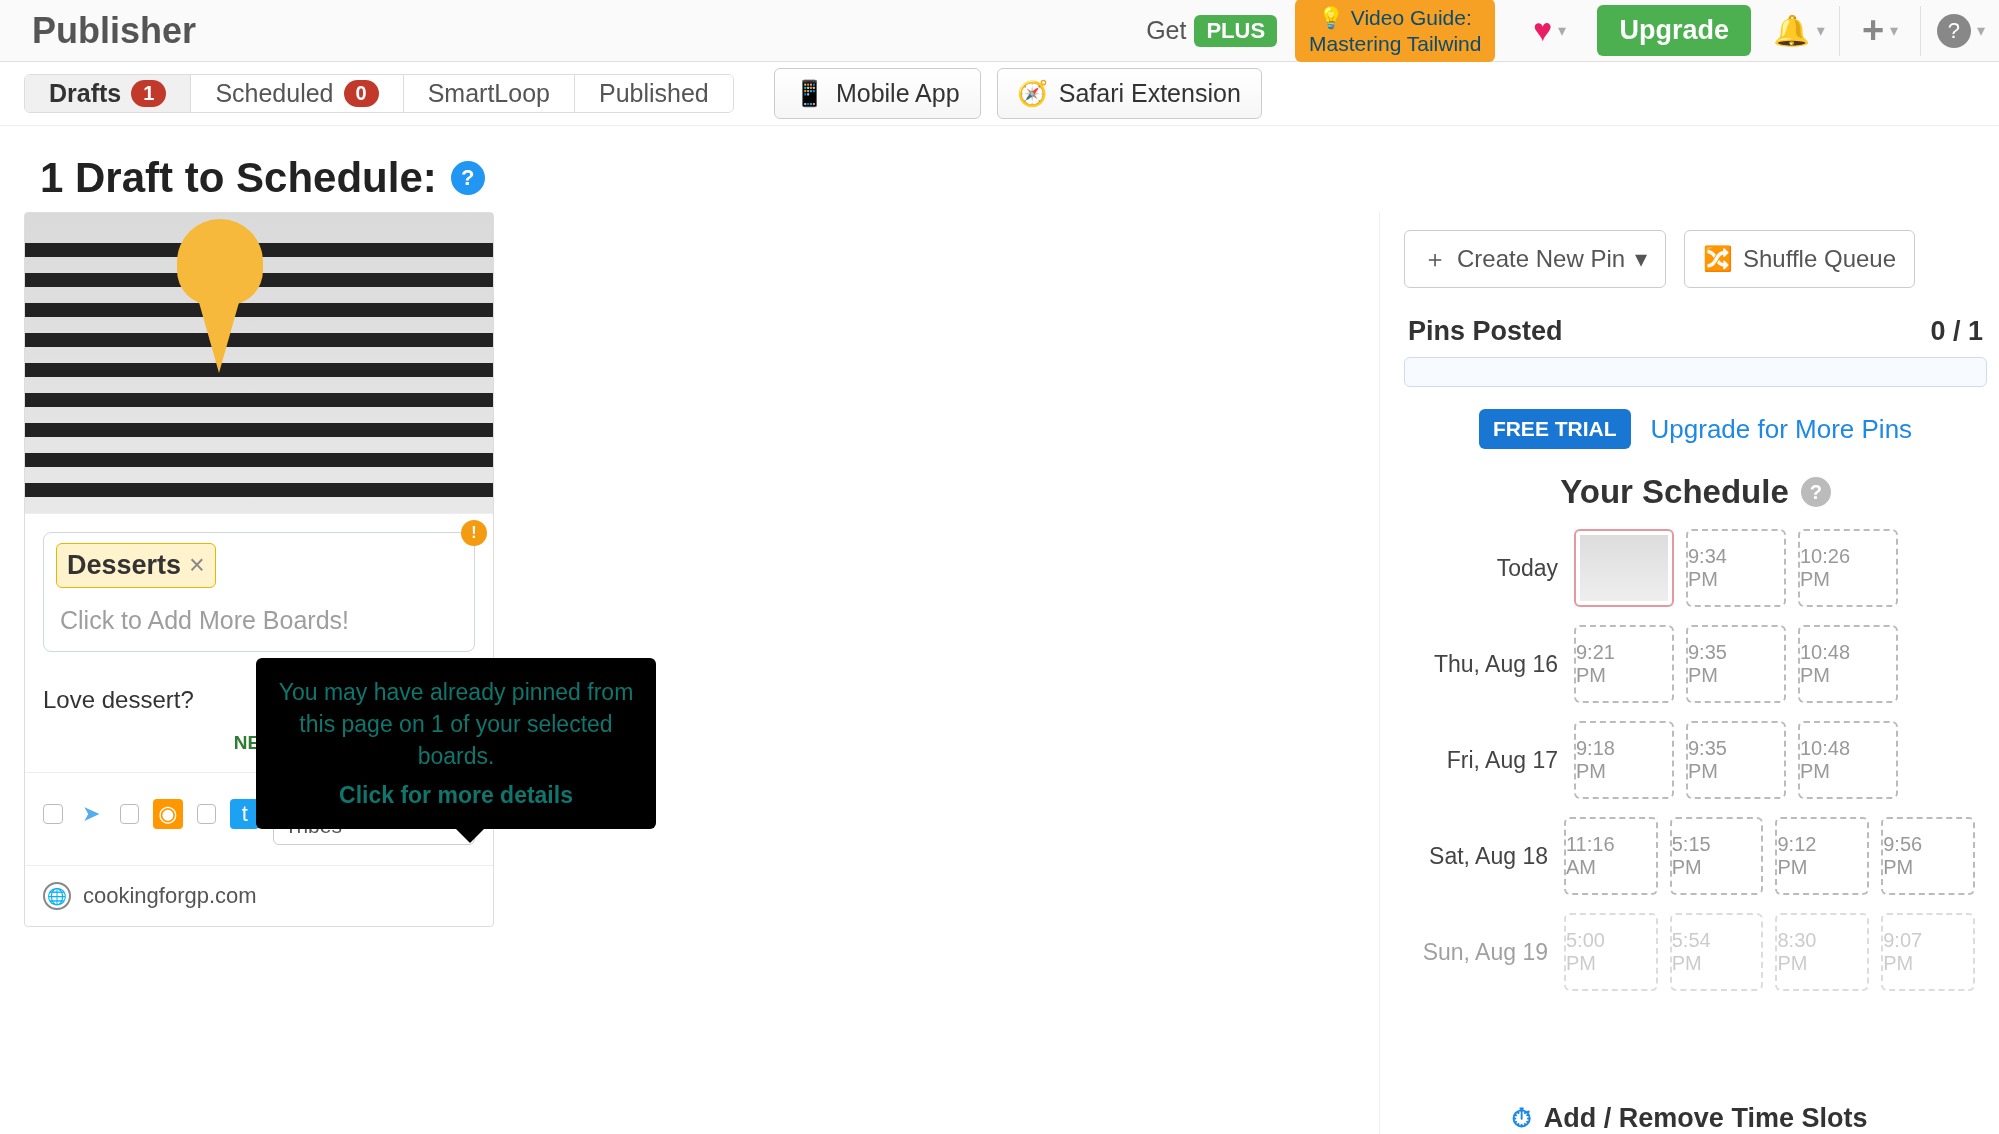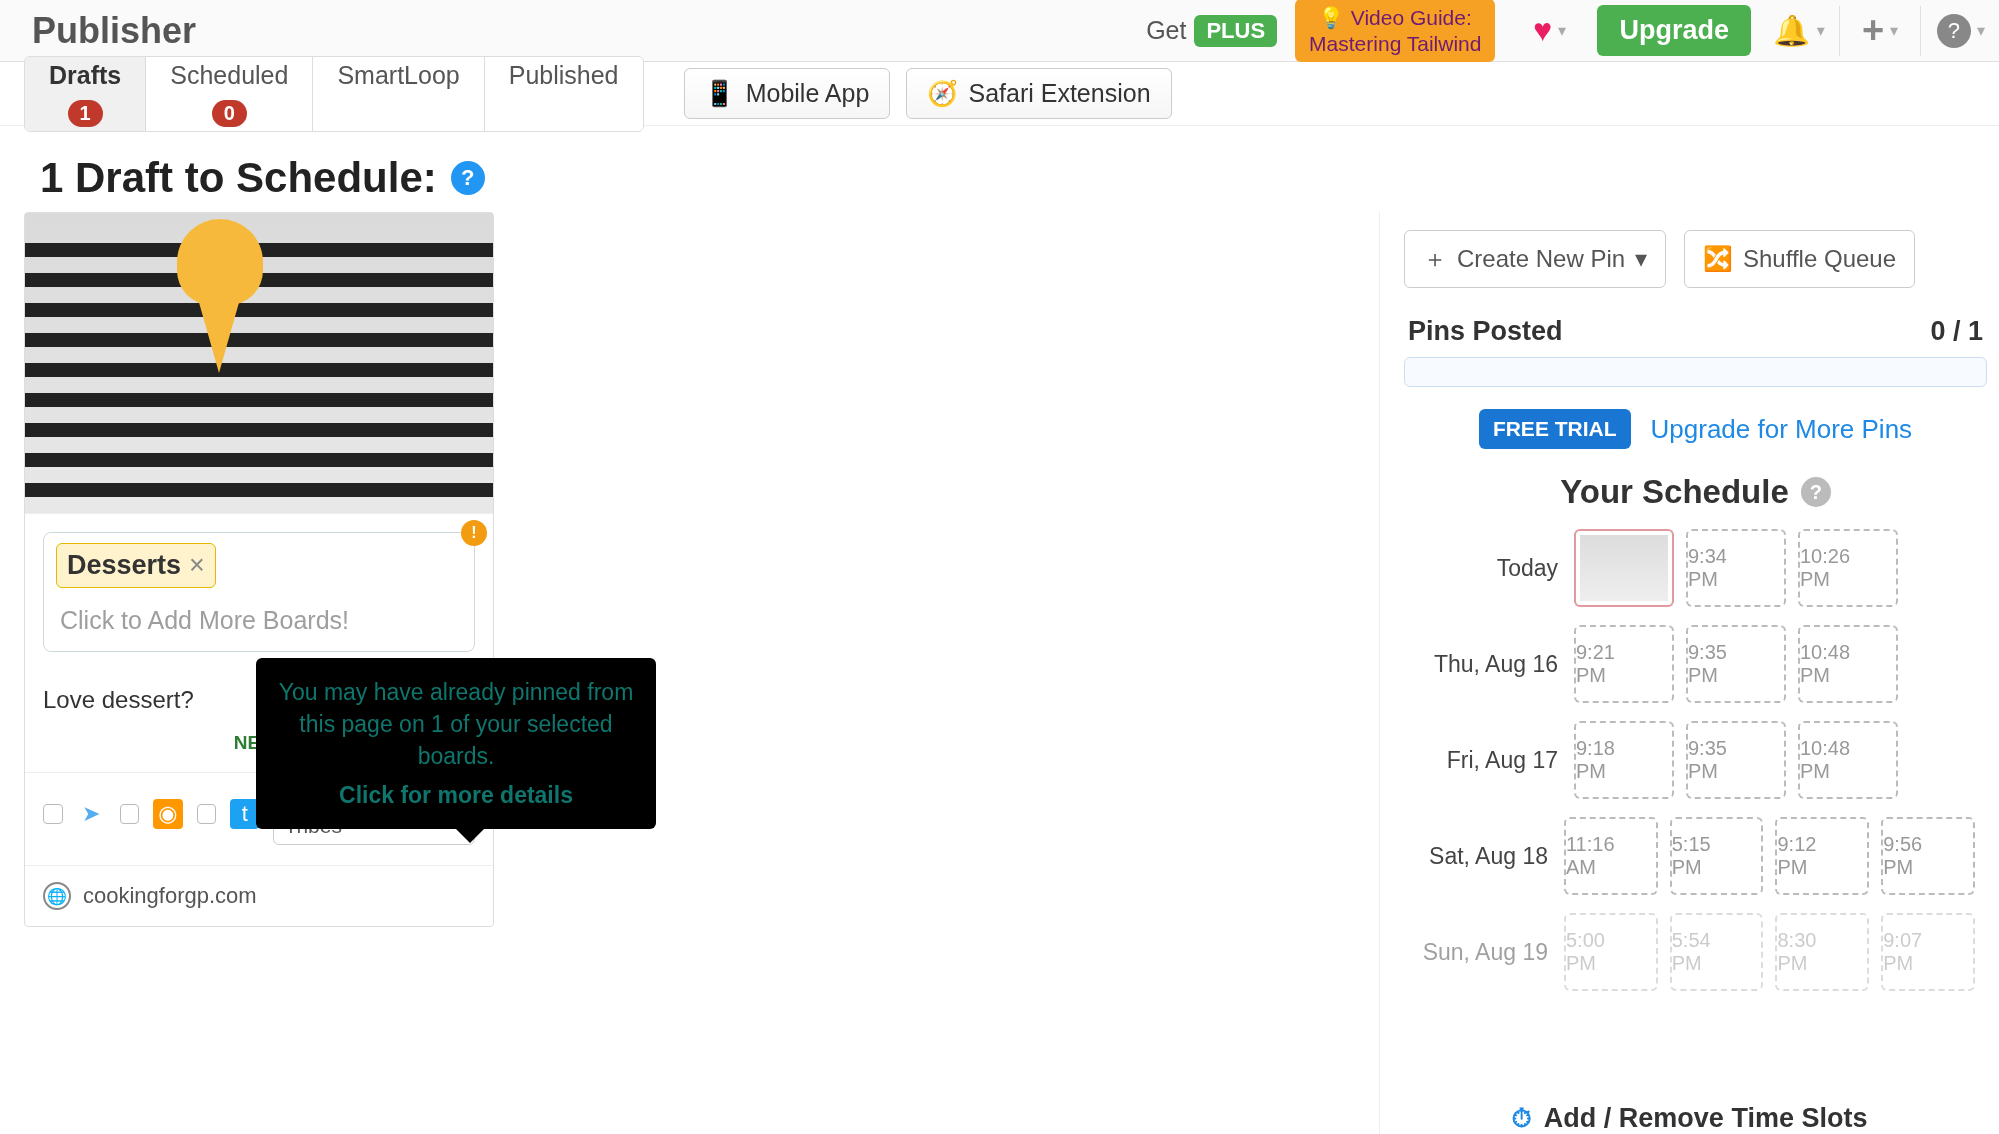--- a/index.html
+++ b/index.html
@@ -4,32 +4,32 @@
 <style>
 * { box-sizing: border-box; margin: 0; padding: 0; }
 body { font-family: "Helvetica Neue", Arial, sans-serif; background: #fff; color: #333; width: 1999px; height: 1134px; overflow: hidden; position: relative; }
 
 
 .topbar { display: flex; align-items: center; height: 62px; border-bottom: 1px solid #e0e0e0; padding: 0 8px 0 24px; background:#fafafa; }
 .brand { font-size: 36px; font-weight: 600; color: #555; padding-left:8px;}
 .top-spacer { flex: 1; }
 .get-plus { display: flex; align-items: center; gap: 8px; color:#555; font-size:25px; margin-right:18px;}
 .plus-badge { background:#4caf50; color:#fff; border-radius:6px; padding:3px 12px; font-weight:700; font-size:22px;}
-.video-guide { background:#f6a124; color:#701a75; border-radius:6px; padding:6px 14px; font-size:21px; line-height:1.2; text-align:center; margin-right:24px;}
+.video-guide { background:#f6a124; color:#0c4a6e; border-radius:6px; padding:6px 14px; font-size:21px; line-height:1.2; text-align:center; margin-right:24px;}
 .vg-line1::before{content:"💡 ";}
 .top-icon { width:60px; display:flex; align-items:center; justify-content:center; font-size:30px; color:#888; position:relative;}
 .heart{ color:#e91e63; font-size:32px;}
 .feedback-btn { background:#4caf50; color:#fff; border-radius:6px; padding:10px 22px; font-size:27px; font-weight:600; margin:0 18px;}
 .caret{ font-size:16px; color:#aaa; margin-left:6px;}
 .divider{ width:1px; height:50px; background:#e0e0e0; margin:0 10px;}
 
 
 .subbar { display:flex; align-items:center; padding:0 24px; height:64px; background:#fff; border-bottom:1px solid #eee;}
 .tab-group{display:flex; border:1px solid #ddd; border-radius:6px; overflow:hidden;}
-.tab{ padding:4px 24px; font-size:25px; color:#555; display:flex; align-items:center; gap:10px; border-right:1px solid #ddd; background:#fff;flex-direction:column;}
+.tab{ padding:4px 24px; font-size:25px; color:#555; display:flex; align-items:center; gap:10px; border-right:1px solid #ddd; background:#fff;}
 .tab:last-child{border-right:none;}
 .tab.active{ background:#f0f0f0; font-weight:700; color:#333;}
 .pill{ background:#c0392b; color:#fff; border-radius:14px; padding:2px 12px; font-size:20px; font-weight:700;}
 .ext-buttons{display:flex; gap:16px; margin-left:40px;}
 .ext-btn{ border:1px solid #ccc; border-radius:6px; padding:10px 20px; font-size:25px; color:#333; display:flex; align-items:center; gap:10px; background:linear-gradient(#fff,#f6f6f6);}
 
 
 .page-heading{ padding:28px 40px 10px; font-size:42px; font-weight:800; color:#222; display:flex; align-items:center; gap:14px;}
 .help-circle{ width:34px; height:34px; border-radius:50%; background:#2196f3; color:#fff; font-size:22px; display:flex; align-items:center; justify-content:center;}
 

